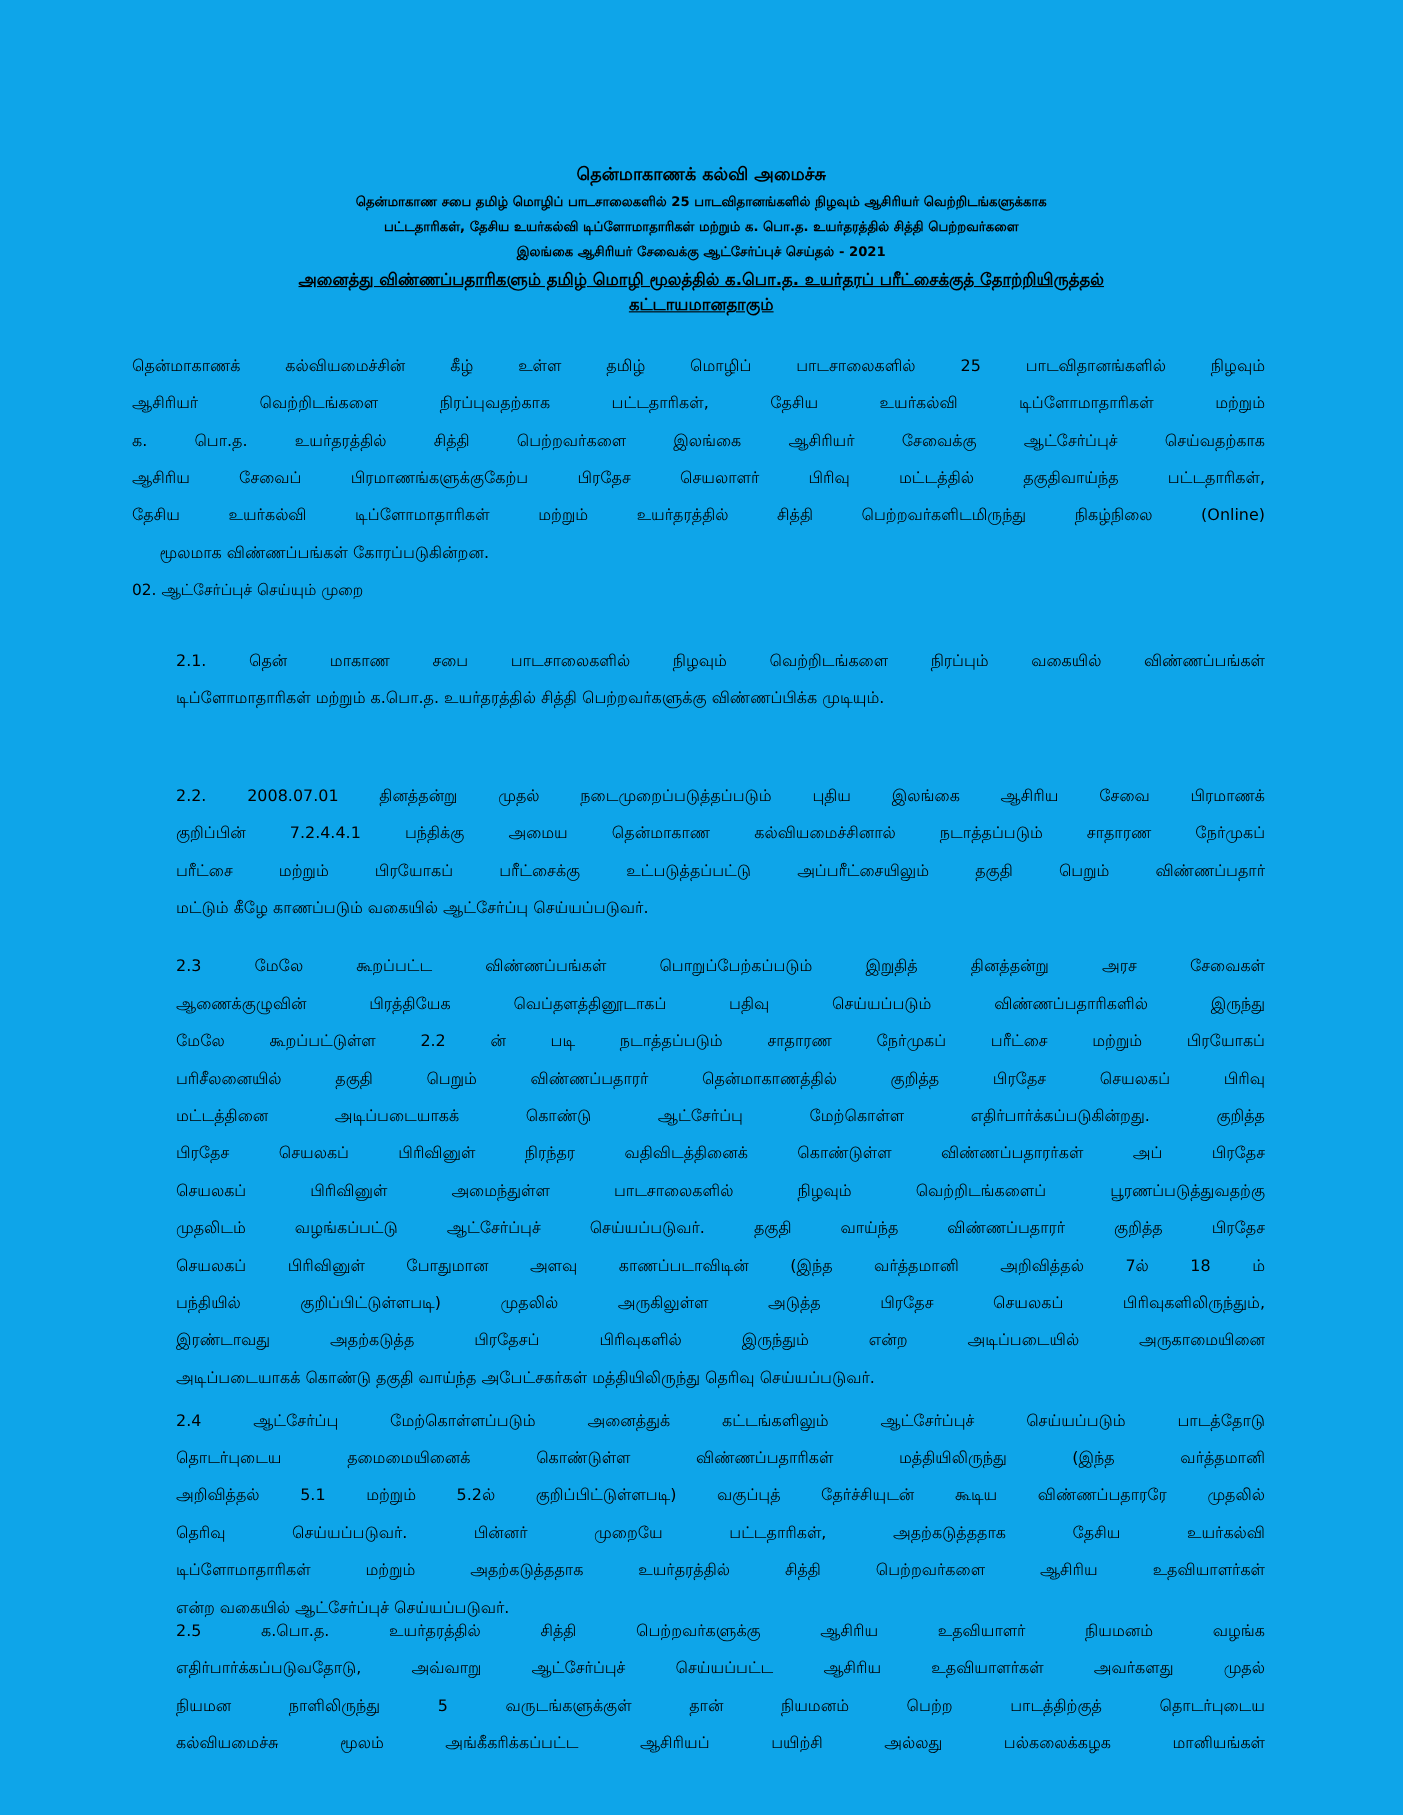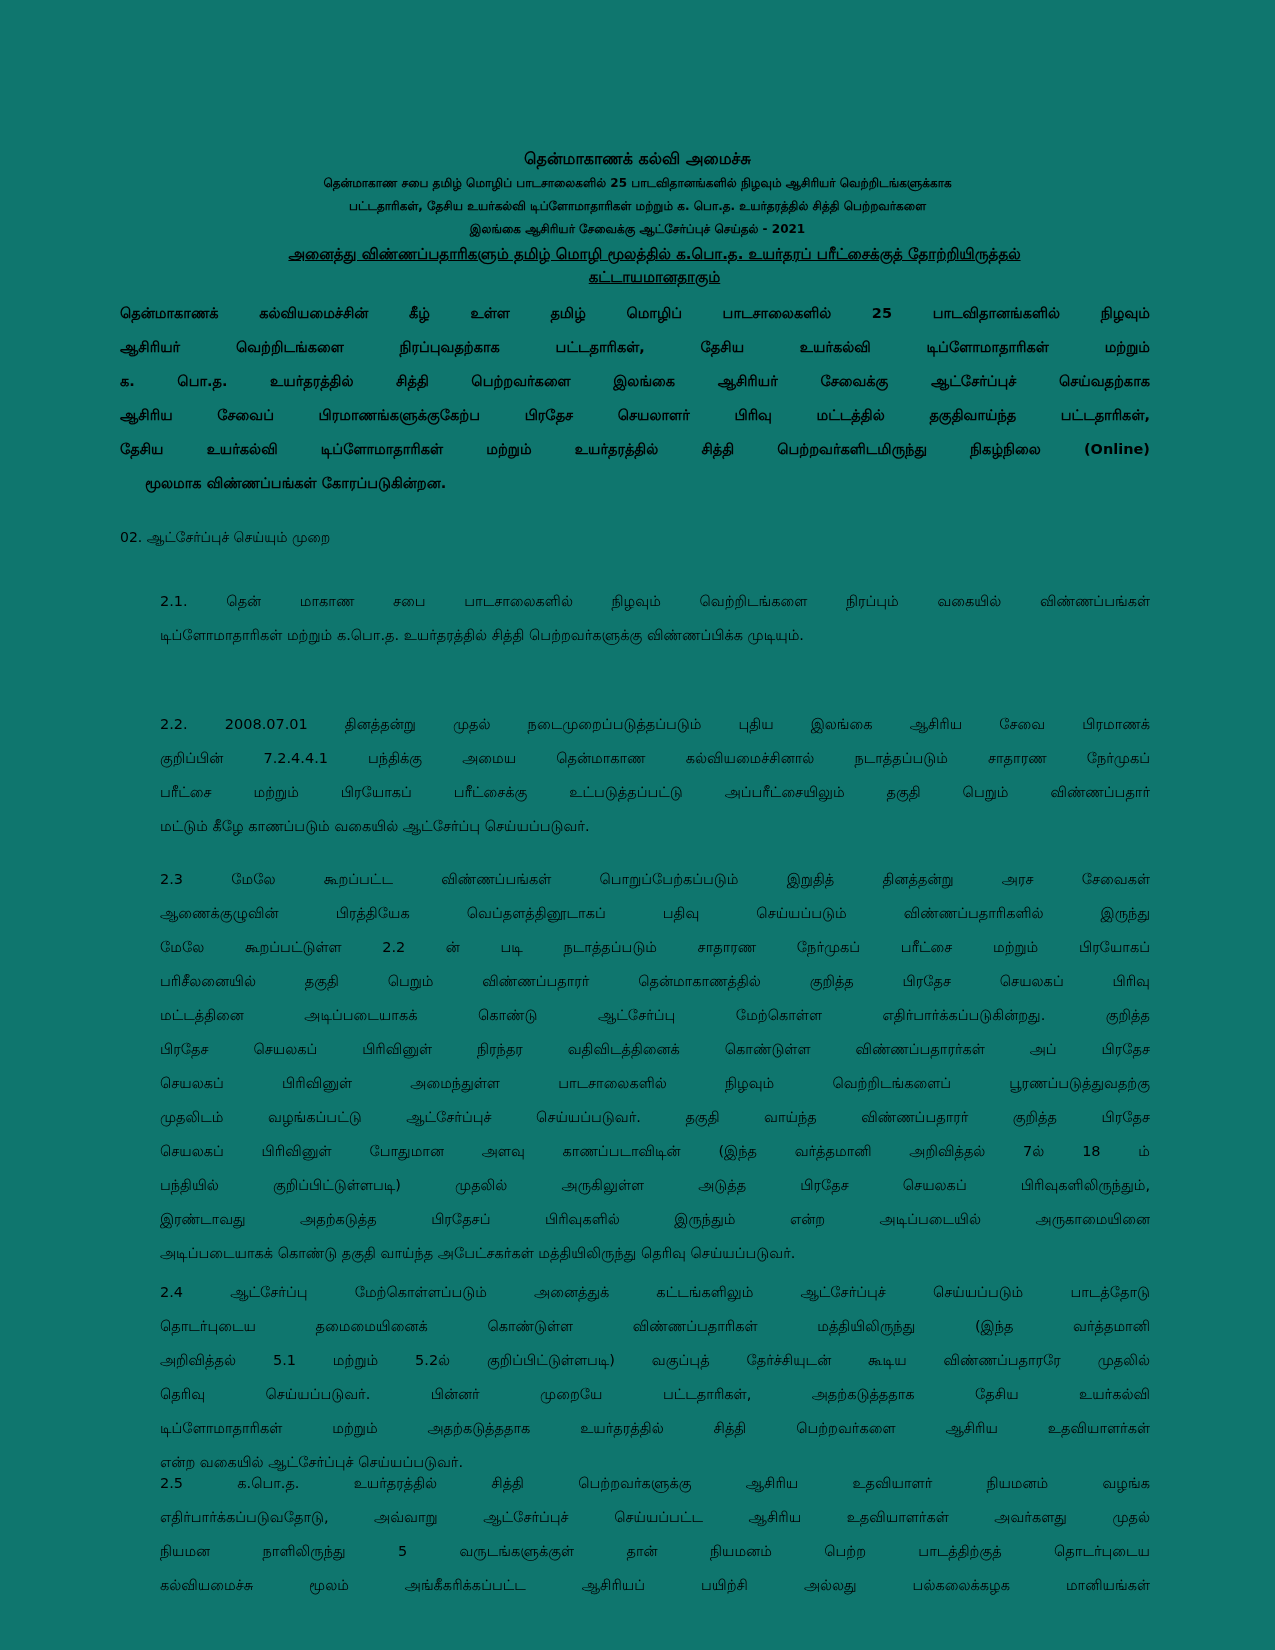--- a/index.html
+++ b/index.html
@@ -9,21 +9,21 @@
     overflow: hidden;
     position: relative;
     color: #000000;
     font-family: "Liberation Serif", "DejaVu Serif", serif;
   }
   .page {
     position: absolute;
     left: 0; top: 0;
     width: 1275px;
     height: 1650px;
-    background: #0f766e;
+    background: #0ea5e9;
   }
   .title-main {
     position: absolute;
     top: 147px;
     left: 0;
     width: 1275px;
     text-align: center;
     font-family: "DejaVu Sans", sans-serif;
     font-weight: bold;
     font-size: 16px;
@@ -37,21 +37,21 @@
     text-align: center;
     font-family: "DejaVu Sans", sans-serif;
     font-weight: bold;
     font-size: 12px;
     line-height: 23px;
   }
   .title-sub div { white-space: nowrap; }
   .title-note {
     position: absolute;
     top: 243px;
-    left: 137px;
+    left: 120px;
     width: 1035px;
     text-align: center;
     font-family: "DejaVu Sans", sans-serif;
     font-weight: bold;
     font-size: 15px;
     line-height: 23px;
     text-decoration: underline;
   }
   .title-note div { white-space: nowrap; }
   .para {
@@ -110,21 +110,21 @@
     <div>தென்மாகாண சபை தமிழ் மொழிப் பாடசாலைகளில் 25 பாடவிதானங்களில் நிழவும் ஆசிரியர் வெற்றிடங்களுக்காக</div>
     <div>பட்டதாரிகள், தேசிய உயர்கல்வி டிப்ளோமாதாரிகள் மற்றும் க. பொ.த. உயர்தரத்தில் சித்தி பெற்றவர்களை</div>
     <div>இலங்கை ஆசிரியர் சேவைக்கு ஆட்சேர்ப்புச் செய்தல் - 2021</div>
   </div>
 
   <div class="title-note">
     <div>அனைத்து விண்ணப்பதாரிகளும் தமிழ் மொழி மூலத்தில் க.பொ.த. உயர்தரப் பரீட்சைக்குத் தோற்றியிருத்தல்</div>
     <div>கட்டாயமானதாகும்</div>
   </div>
 
-  <div class="para" style="top:296px;font-weight:bold;">
+  <div class="para" style="top:316px;">
     <span class="line">தென்மாகாணக் கல்வியமைச்சின் கீழ் உள்ள தமிழ் மொழிப் பாடசாலைகளில் 25 பாடவிதானங்களில் நிழவும்</span>
     <span class="line">ஆசிரியர் வெற்றிடங்களை நிரப்புவதற்காக பட்டதாரிகள், தேசிய உயர்கல்வி டிப்ளோமாதாரிகள் மற்றும்</span>
     <span class="line">க. பொ.த. உயர்தரத்தில் சித்தி பெற்றவர்களை இலங்கை ஆசிரியர் சேவைக்கு ஆட்சேர்ப்புச் செய்வதற்காக</span>
     <span class="line">ஆசிரிய சேவைப் பிரமாணங்களுக்குகேற்ப பிரதேச செயலாளர் பிரிவு மட்டத்தில் தகுதிவாய்ந்த பட்டதாரிகள்,</span>
     <span class="line">தேசிய உயர்கல்வி டிப்ளோமாதாரிகள் மற்றும் உயர்தரத்தில் சித்தி பெற்றவர்களிடமிருந்து நிகழ்நிலை (Online)</span>
     <span class="line last">மூலமாக விண்ணப்பங்கள் கோரப்படுகின்றன.</span>
   </div>
 
   <div class="section-heading">02.  ஆட்சேர்ப்புச் செய்யும் முறை</div>
 

